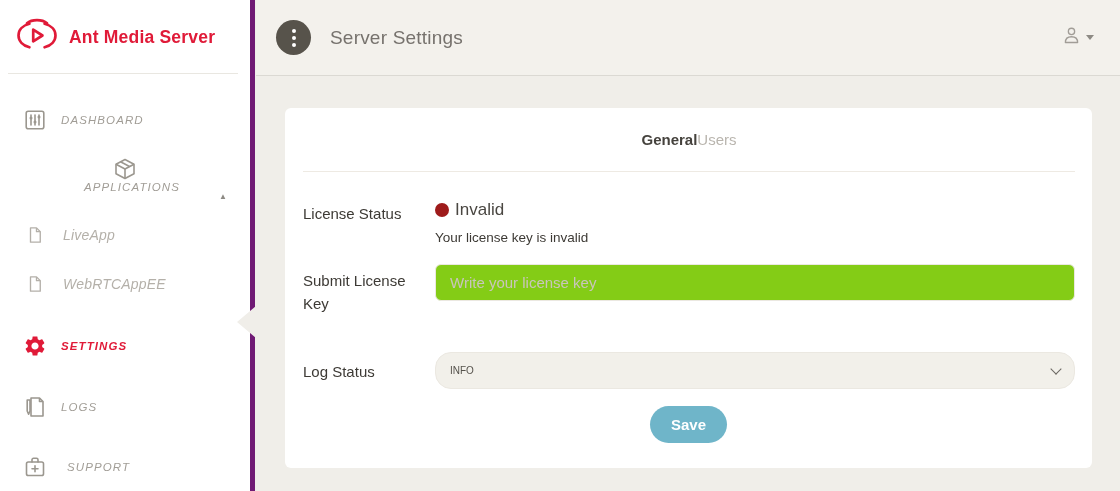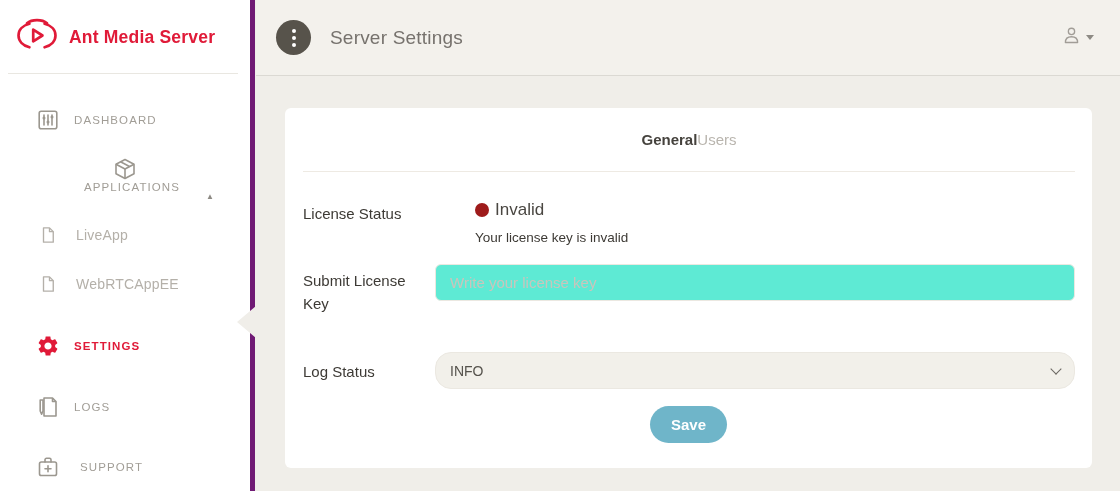--- a/index.html
+++ b/index.html
@@ -18,21 +18,21 @@
   .logo-row {
     display: flex; align-items: center; gap: 11px;
     padding: 17px 16px 15px 16px; cursor: pointer;
   }
   .brand-name {
     color: #e01a38; font-size: 17.5px; font-weight: 600; letter-spacing: 0.2px;
   }
   .sidebar-divider { border-top: 1px solid #e9e7e1; margin: 0 12px 0 8px; }
 
   .nav-item {
-    display: flex; align-items: center; padding: 0 36px; cursor: pointer;
+    display: flex; align-items: center; padding: 0 23px; cursor: pointer; font-style: italic;
   }
   .nav-item .ico { width: 24px; display: flex; justify-content: center; flex-shrink: 0; }
   .nav-item .lbl {
     margin-left: 14px; font-size: 11.5px; font-weight: 500;
     letter-spacing: 1.1px; color: #a19d96;
   }
   .nav-item.sub .lbl {
     font-size: 14px; font-weight: 400; letter-spacing: 0.2px; color: #b4b0a9;
     margin-left: 16px;
   }
@@ -89,45 +89,45 @@
   }
   .tab { font-size: 15px; color: #b9b5ae; cursor: pointer; }
   .tab.active { color: #45423d; font-weight: 600; }
 
   .form-row { display: flex; padding: 0 17px 0 18px; }
   .form-label {
     width: 132px; flex-shrink: 0; font-size: 15px; font-weight: 500;
     color: #3d3a35; line-height: 1.5;
   }
   .form-value { flex: 1; min-width: 0; }
-  .row-license { margin-top: 28px; gap: 40px; }
+  .row-license { margin-top: 28px; }
   .row-license .form-label { padding-top: 3px; }
   .status-line { display: flex; align-items: center; }
   .status-dot {
     width: 14px; height: 14px; border-radius: 50%; background: #9e1b1b;
     margin-right: 6px; flex-shrink: 0;
   }
   .status-text { font-size: 17px; color: #4a4742; }
   .status-desc { margin-top: 10px; font-size: 13.5px; color: #3d3a35; }
 
   .row-key { margin-top: 19px; }
   .row-key .form-label { padding-top: 6px; }
   .license-input {
-    width: 100%; height: 37px; background: #5eead4; border: 1px solid #ebe8e1;
+    width: 100%; height: 37px; background: #84cc16; border: 1px solid #ebe8e1;
     border-radius: 6px; padding: 0 14px; font-size: 15px; color: #55524c;
     font-family: "Liberation Sans", sans-serif; outline: none;
   }
   .license-input::placeholder { color: #c9c5bc; }
 
   .row-log { margin-top: 37px; justify-content: flex-end; }
   .row-log .form-label { padding-top: 9px; }
   .select-wrap { position: relative; }
   .log-select {
     width: 100%; height: 37px; background: #f2f0ea; border: 1px solid #ebe8e1;
-    border-radius: 16px; padding: 0 32px 0 14px; font-size: 14px; color: #55524c;
+    border-radius: 16px; padding: 0 32px 0 14px; font-size: 10px; color: #55524c;
     font-family: "Liberation Sans", sans-serif; appearance: none;
     -webkit-appearance: none; outline: none; cursor: pointer;
   }
   .select-chevron {
     position: absolute; right: 15px; top: 13px; width: 8px; height: 8px;
     border-right: 1.8px solid #6b6862; border-bottom: 1.8px solid #6b6862;
     transform: rotate(45deg); pointer-events: none;
   }
 
   .save-row { margin-top: 17px; text-align: center; }

